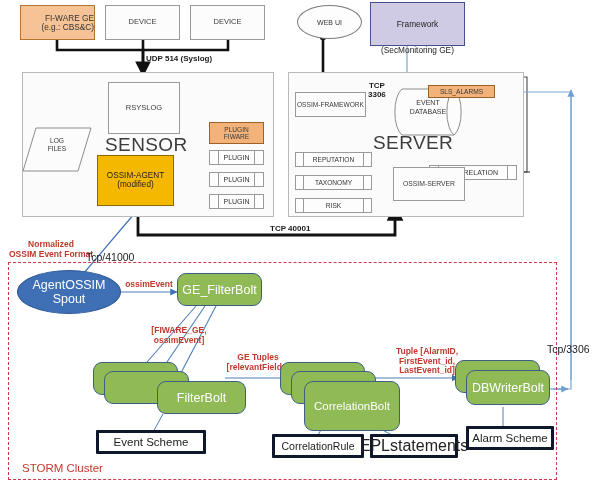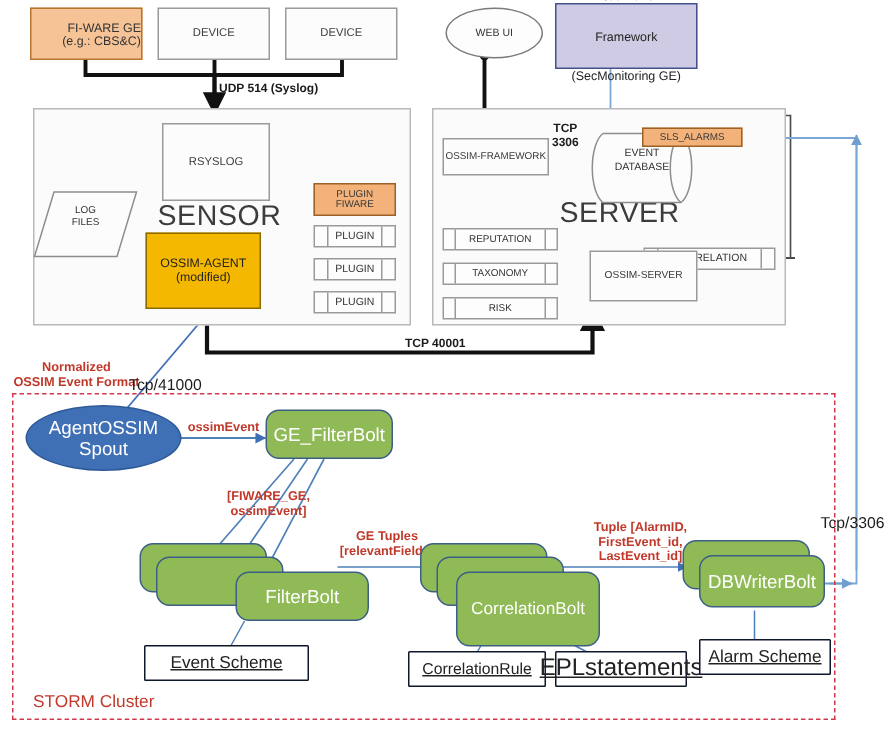--- a/index.html
+++ b/index.html
@@ -76,25 +76,24 @@
     text-align:left;
     font-size:12.5px;
   }
   .bolt-ghost{
     background:#8fba56;
     border:1.6px solid #3d5f86;
     border-radius:9px;
   }
   .scheme{
     background:#ffffff;
-    border:1px solid #0f172a;
+    border:3px solid #0f172a;
     display:flex;align-items:center;justify-content:center;
     color:#222;font-size:11.5px;
     border-radius:1px;
-    text-decoration:underline;
   }
 
   
   .lbl{color:#1a1a1a;font-size:8px;font-weight:bold;}
   .lbl-red{color:#c0392b;font-size:8.5px;font-weight:bold;text-align:center;line-height:1.12;}
   .lbl-dark{color:#1c1c1c;font-size:10.5px;}
 
   
   .storm{
     border:1.6px dashed #d0394b;

